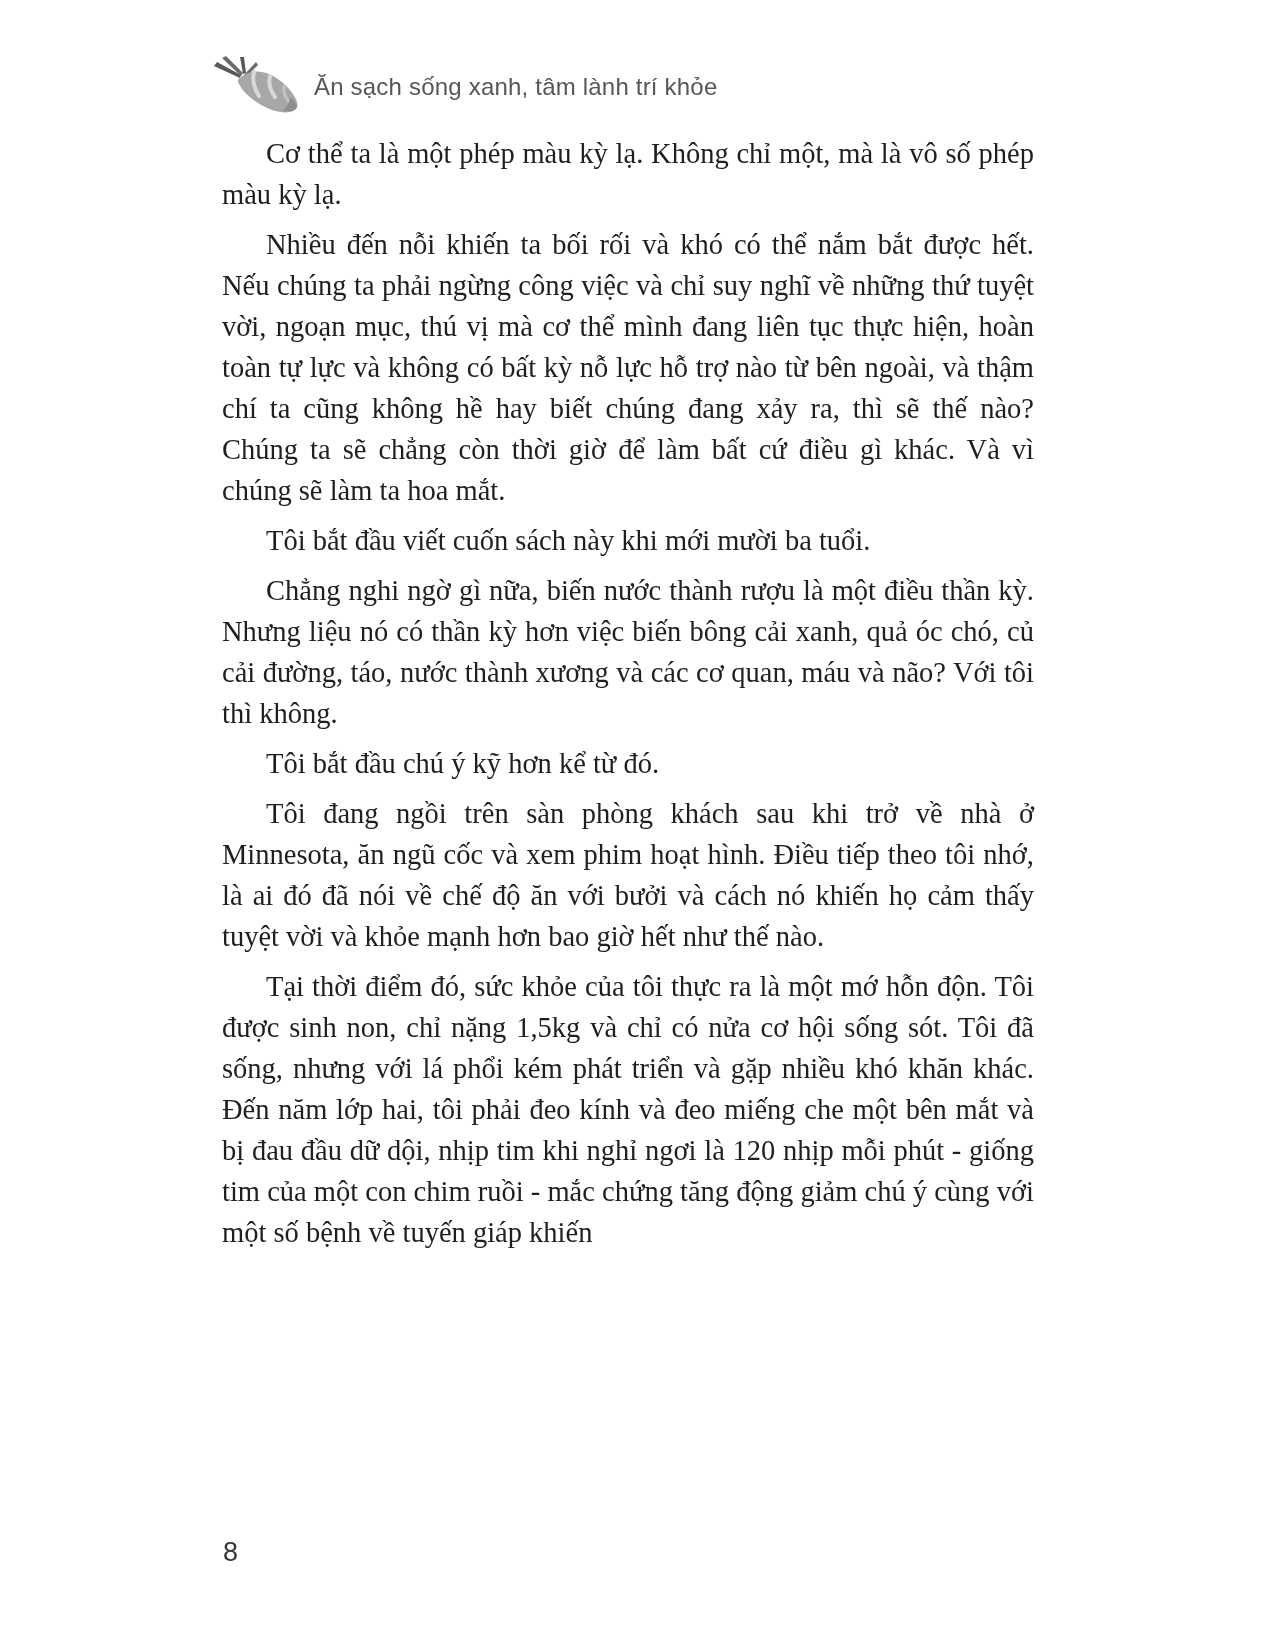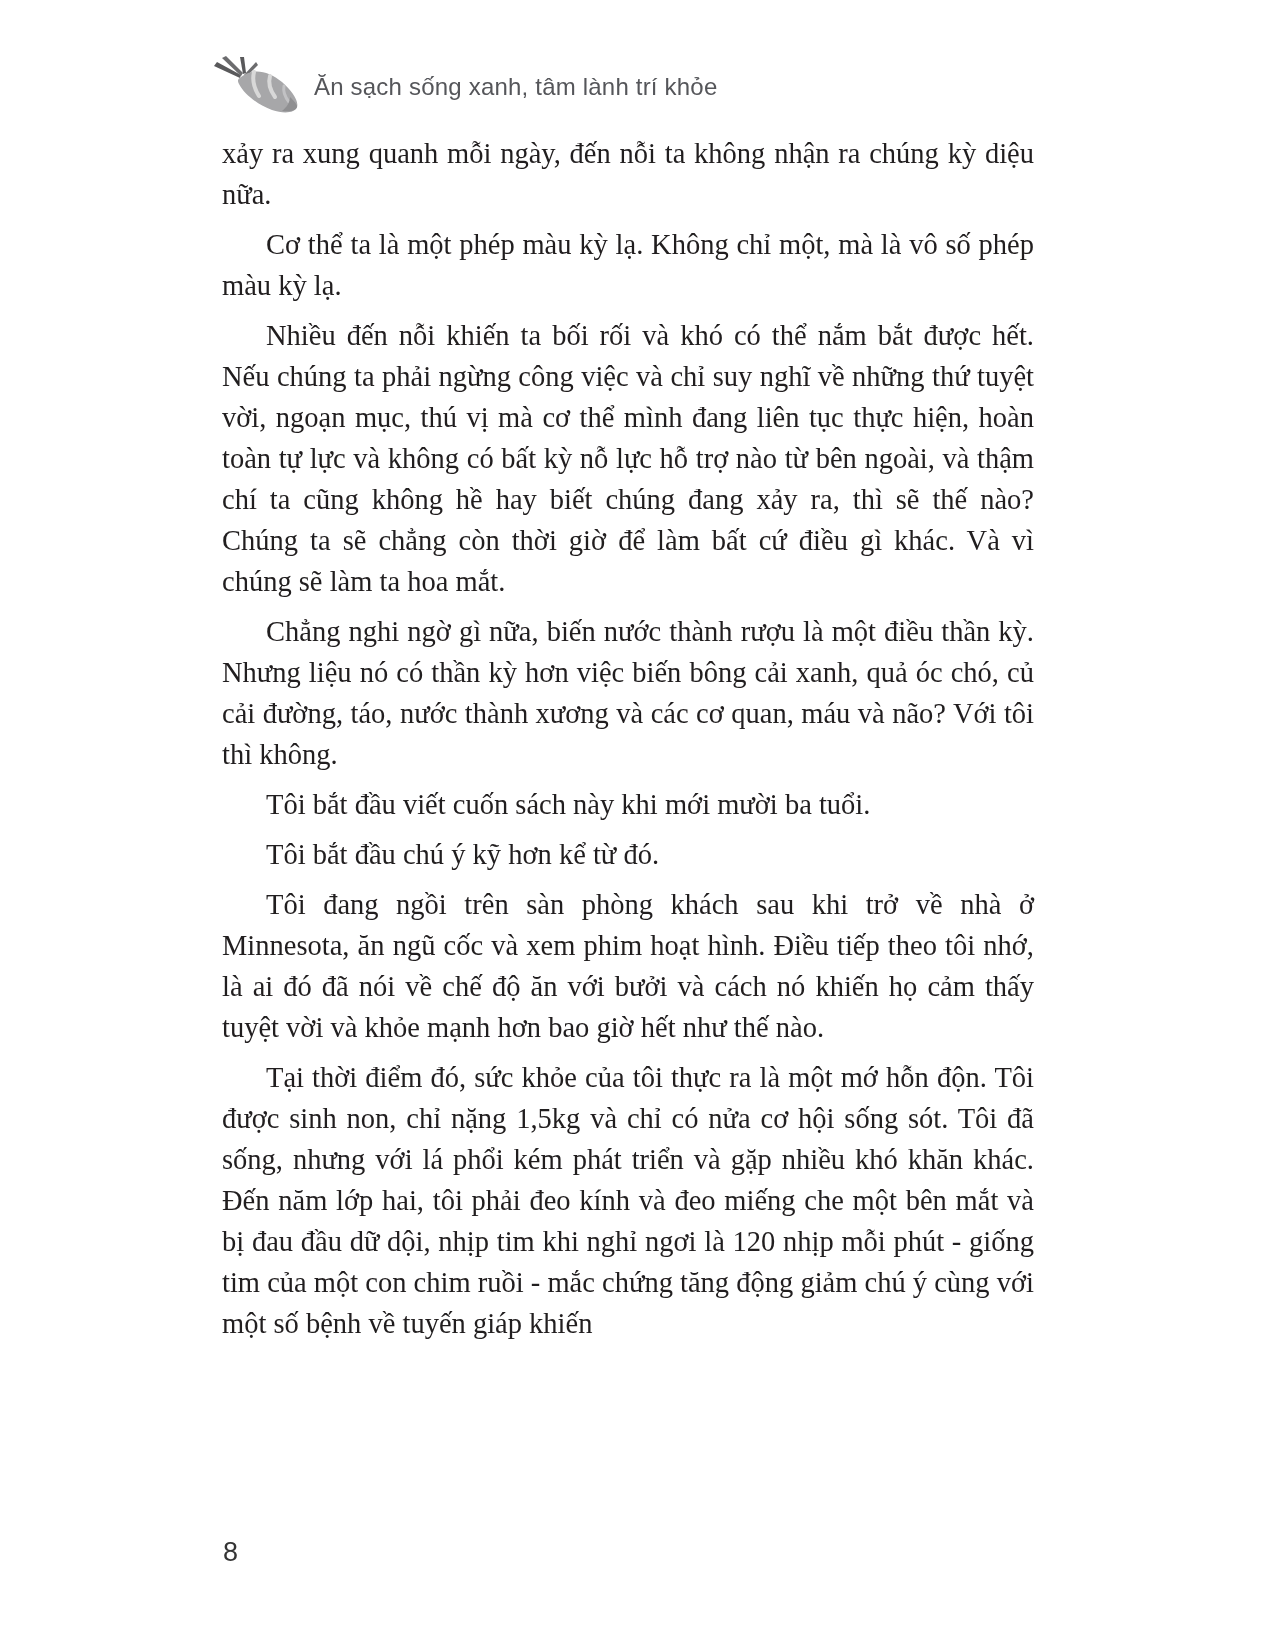--- a/index.html
+++ b/index.html
@@ -71,25 +71,24 @@
       <path d="M44,16 C42,24 44,32 49,40" stroke="#d8d8d8" stroke-width="4" fill="none" stroke-linecap="round"></path>
       <path d="M60,20 C58,27 60,34 65,41" stroke="#d8d8d8" stroke-width="4" fill="none" stroke-linecap="round"></path>
       <path d="M74,30 C73,35 75,41 79,46" stroke="#c2c2c4" stroke-width="3" fill="none" stroke-linecap="round"></path>
 
       <path d="M80,41 C85,46 88,50 87,51 C86,55 79,56 72,55 C77,51 80,46 80,41 Z" fill="#8f8f91"></path>
     </svg>
     <div class="header-title">Ăn sạch sống xanh, tâm lành trí khỏe</div>
   </div>
 
   <div class="body-text">
-      <p class="no-indent">xảy ra xung quanh mỗi ngày, đến nỗi ta không nhận ra chúng kỳ diệu nữa.</p>
       <p>Cơ thể ta là một phép màu kỳ lạ. Không chỉ một, mà là vô số phép màu kỳ lạ.</p>
       <p>Nhiều đến nỗi khiến ta bối rối và khó có thể nắm bắt được hết. Nếu chúng ta phải ngừng công việc và chỉ suy nghĩ về những thứ tuyệt vời, ngoạn mục, thú vị mà cơ thể mình đang liên tục thực hiện, hoàn toàn tự lực và không có bất kỳ nỗ lực hỗ trợ nào từ bên ngoài, và thậm chí ta cũng không hề hay biết chúng đang xảy ra, thì sẽ thế nào? Chúng ta sẽ chẳng còn thời giờ để làm bất cứ điều gì khác. Và vì chúng sẽ làm ta hoa mắt.</p>
+      <p>Tôi bắt đầu viết cuốn sách này khi mới mười ba tuổi.</p>
       <p>Chẳng nghi ngờ gì nữa, biến nước thành rượu là một điều thần kỳ. Nhưng liệu nó có thần kỳ hơn việc biến bông cải xanh, quả óc chó, củ cải đường, táo, nước thành xương và các cơ quan, máu và não? Với tôi thì không.</p>
-      <p>Tôi bắt đầu viết cuốn sách này khi mới mười ba tuổi.</p>
       <p>Tôi bắt đầu chú ý kỹ hơn kể từ đó.</p>
       <p>Tôi đang ngồi trên sàn phòng khách sau khi trở về nhà ở Minnesota, ăn ngũ cốc và xem phim hoạt hình. Điều tiếp theo tôi nhớ, là ai đó đã nói về chế độ ăn với bưởi và cách nó khiến họ cảm thấy tuyệt vời và khỏe mạnh hơn bao giờ hết như thế nào.</p>
       <p>Tại thời điểm đó, sức khỏe của tôi thực ra là một mớ hỗn độn. Tôi được sinh non, chỉ nặng 1,5kg và chỉ có nửa cơ hội sống sót. Tôi đã sống, nhưng với lá phổi kém phát triển và gặp nhiều khó khăn khác. Đến năm lớp hai, tôi phải đeo kính và đeo miếng che một bên mắt và bị đau đầu dữ dội, nhịp tim khi nghỉ ngơi là 120 nhịp mỗi phút - giống tim của một con chim ruồi - mắc chứng tăng động giảm chú ý cùng với một số bệnh về tuyến giáp khiến</p>
     </div>
 
   <div class="page-number">8</div>
 
 </div>
 
 </body></html>

